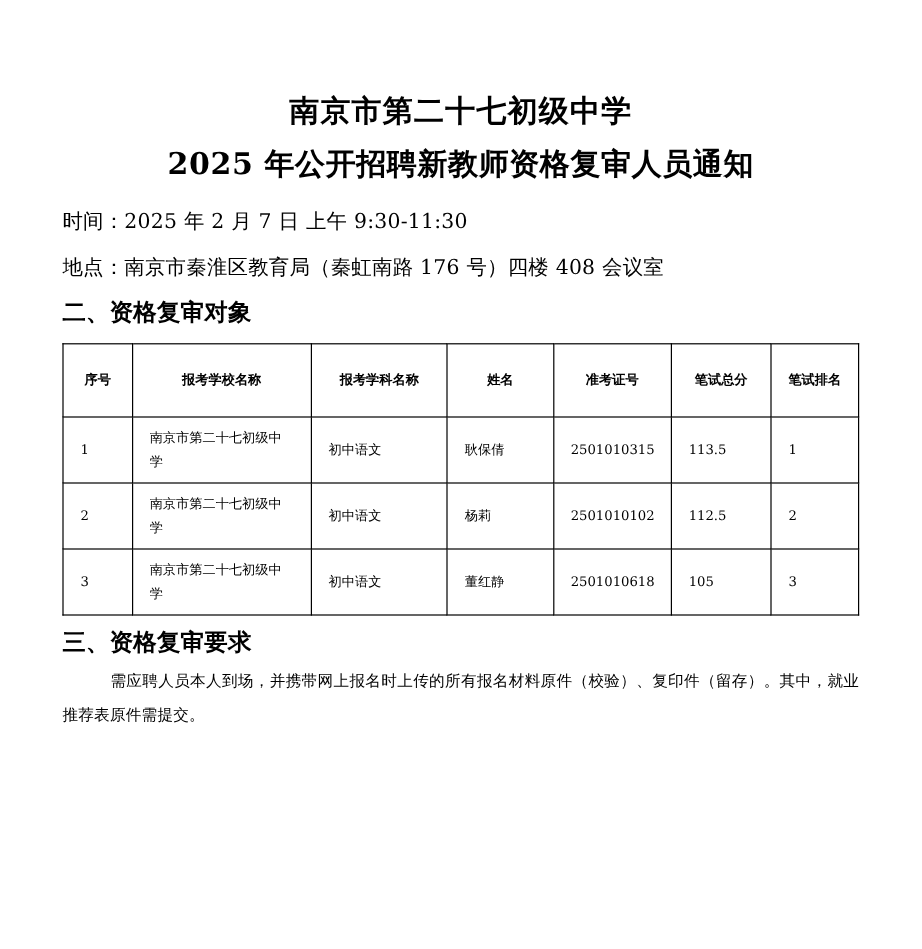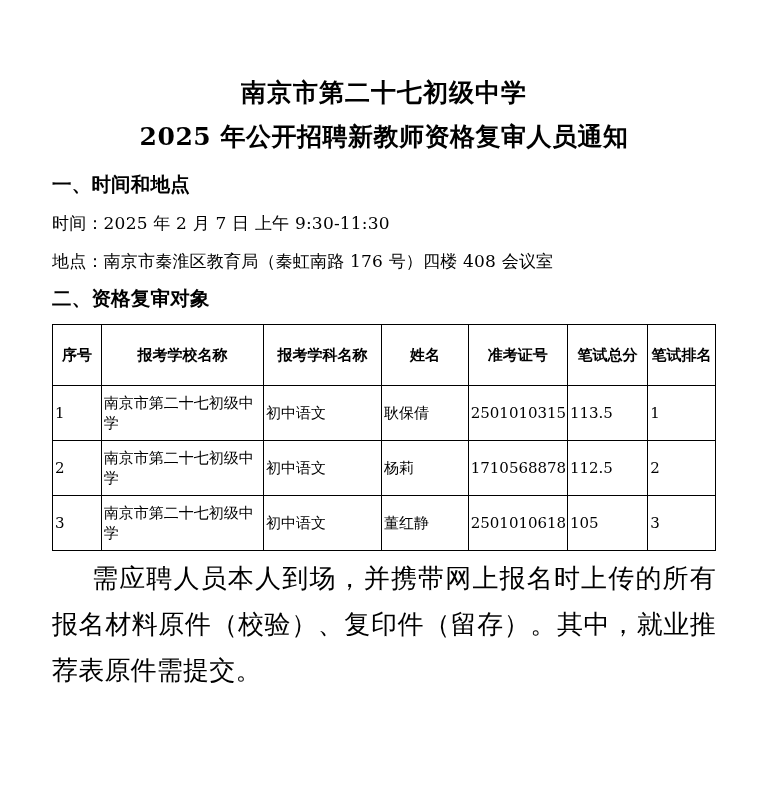--- a/index.html
+++ b/index.html
@@ -63,57 +63,56 @@
   table.applicants {
     border-collapse: collapse;
     width: 100%;
     margin: 6px 0 4px 0;
     table-layout: fixed;
   }
   table.applicants th,
   table.applicants td {
     border: 1px solid #000000;
     vertical-align: middle;
-    font-size: 15px;
+    font-size: 11px;
     line-height: 20px;
-    padding: 6px 2px;
+    padding: 6px 14px;
     font-family: "DejaVu Serif", "Liberation Serif", serif;
   }
   table.applicants th {
     font-weight: bold;
     height: 48px;
   }
   table.applicants td {
     height: 42px;
   }
   .col-idx { width: 7%; }
   .col-school { width: 25%; }
   .col-subject { width: 18%; }
   .col-name { width: 13%; }
   .col-ticket { width: 15%; }
   .col-score { width: 12%; }
   .col-rank { width: 10%; }
   .tail-para {
-    font-size: 26px;
-    line-height: 46px;
+    font-size: 13px;
+    line-height: 28px;
     margin: 0;
     letter-spacing: 0.2px;
     text-align: justify;
   }
 </style>
 </head>
 <body>
 
 <div class="page">
 
   <h1 class="doc-title">南京市第二十七初级中学</h1>
   <h1 class="doc-title-2">2025 年公开招聘新教师资格复审人员通知</h1>
 
 
-  <p class="section-head">一、时间和地点</p>
   <p class="info-line">时间：2025 年 2 月 7 日 上午 9:30-11:30</p>
   <p class="info-line">地点：南京市秦淮区教育局（秦虹南路 176 号）四楼 408 会议室</p>
 
   <p class="section-head">二、资格复审对象</p>
 
   <table class="applicants">
     <thead>
       <tr>
         <th class="col-idx">序号</th>
         <th class="col-school">报考学校名称</th>
@@ -132,31 +131,32 @@
         <td>耿保倩</td>
         <td>2501010315</td>
         <td>113.5</td>
         <td>1</td>
       </tr>
       <tr>
         <td>2</td>
         <td>南京市第二十七初级中学</td>
         <td>初中语文</td>
         <td>杨莉</td>
-        <td>1710568878</td>
+        <td>2501010102</td>
         <td>112.5</td>
         <td>2</td>
       </tr>
       <tr>
         <td>3</td>
         <td>南京市第二十七初级中学</td>
         <td>初中语文</td>
         <td>董红静</td>
         <td>2501010618</td>
         <td>105</td>
         <td>3</td>
       </tr>
     </tbody>
   </table>
 
+  <p class="section-head">三、资格复审要求</p>
   <p class="tail-para indent">需应聘人员本人到场，并携带网上报名时上传的所有报名材料原件（校验）、复印件（留存）。其中，就业推荐表原件需提交。</p>
 
 </div>
 
 </body></html>

